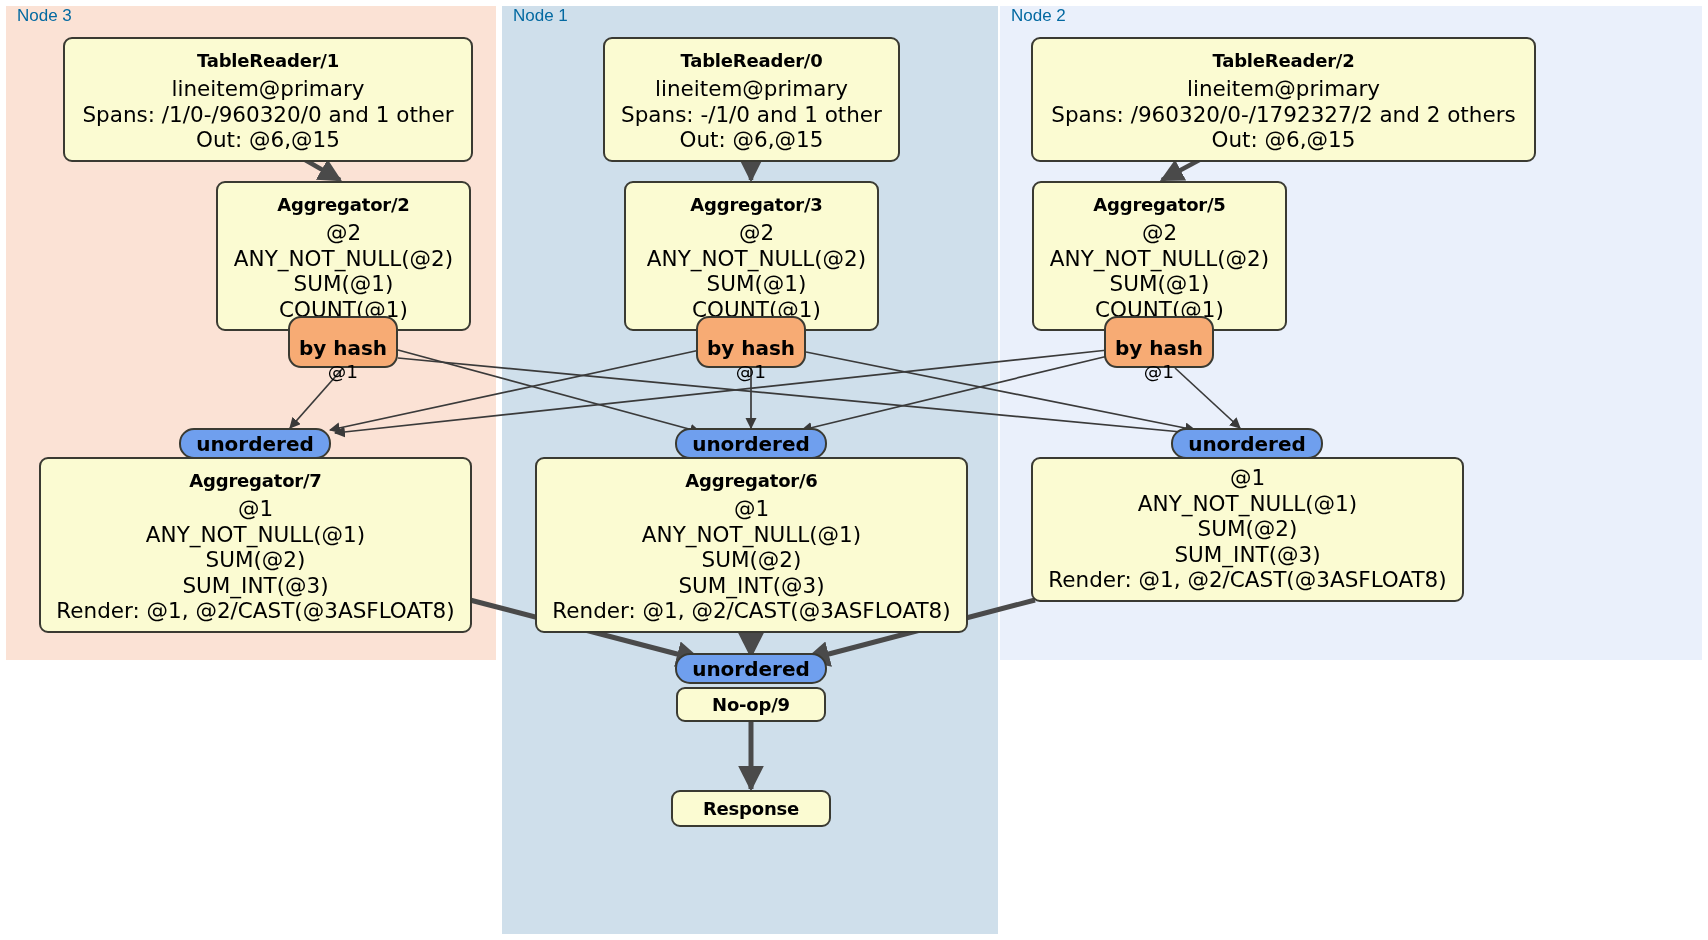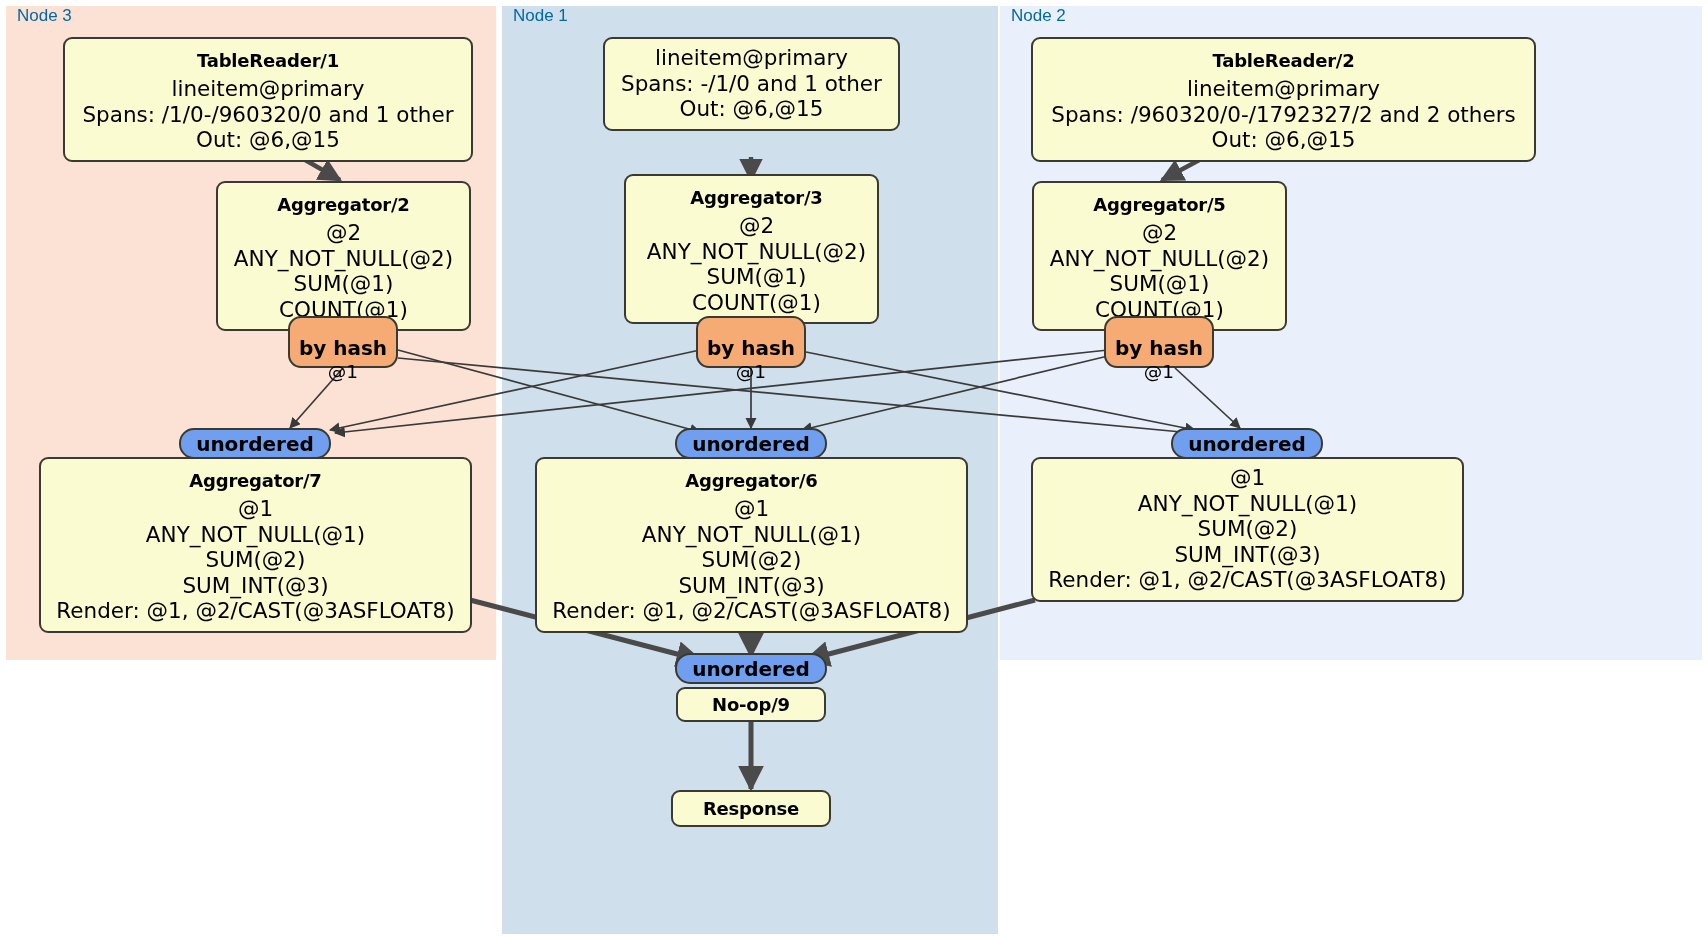--- a/index.html
+++ b/index.html
@@ -163,41 +163,42 @@
   </svg>
 
   <div class="proc" style="left:63px; top:37px; width:410px;">
     <div class="title">TableReader/1</div>
     <div class="line">lineitem@primary</div>
     <div class="line">Spans: /1/0-/960320/0 and 1 other</div>
     <div class="line">Out: @6,@15</div>
   </div>
 
   <div class="proc" style="left:603px; top:37px; width:297px;">
+    <div class="title">TableReader/0</div>
     <div class="line">lineitem@primary</div>
     <div class="line">Spans: -/1/0 and 1 other</div>
     <div class="line">Out: @6,@15</div>
   </div>
 
   <div class="proc" style="left:1031px; top:37px; width:505px;">
     <div class="title">TableReader/2</div>
     <div class="line">lineitem@primary</div>
     <div class="line">Spans: /960320/0-/1792327/2 and 2 others</div>
     <div class="line">Out: @6,@15</div>
   </div>
 
   <div class="proc" style="left:216px; top:181px; width:255px;">
     <div class="title">Aggregator/2</div>
     <div class="line">@2</div>
     <div class="line">ANY_NOT_NULL(@2)</div>
     <div class="line">SUM(@1)</div>
     <div class="line">COUNT(@1)</div>
   </div>
 
-  <div class="proc" style="left:624px; top:174px; width:255px;padding-left:20px;">
+  <div class="proc" style="left:624px; top:181px; width:255px;padding-left:20px;">
     <div class="title">Aggregator/3</div>
     <div class="line">@2</div>
     <div class="line">ANY_NOT_NULL(@2)</div>
     <div class="line">SUM(@1)</div>
     <div class="line">COUNT(@1)</div>
   </div>
 
   <div class="proc" style="left:1032px; top:181px; width:255px;">
     <div class="title">Aggregator/5</div>
     <div class="line">@2</div>

